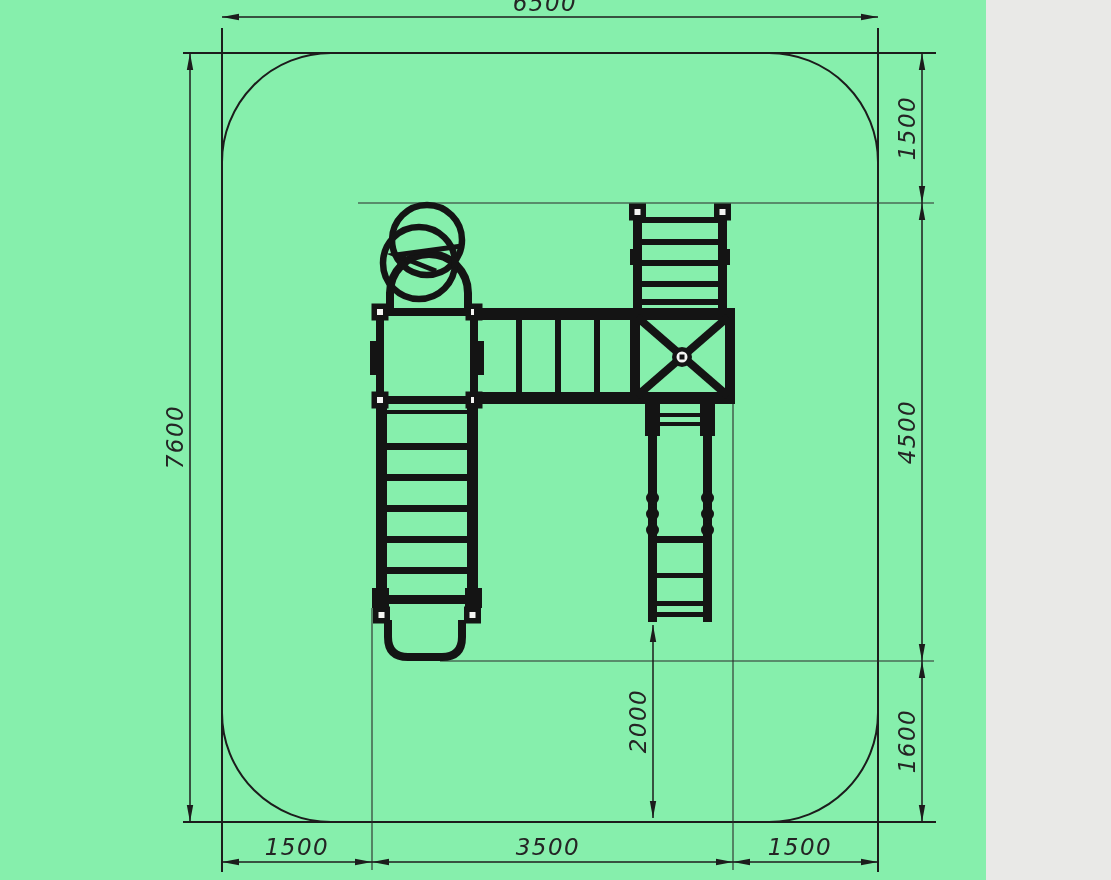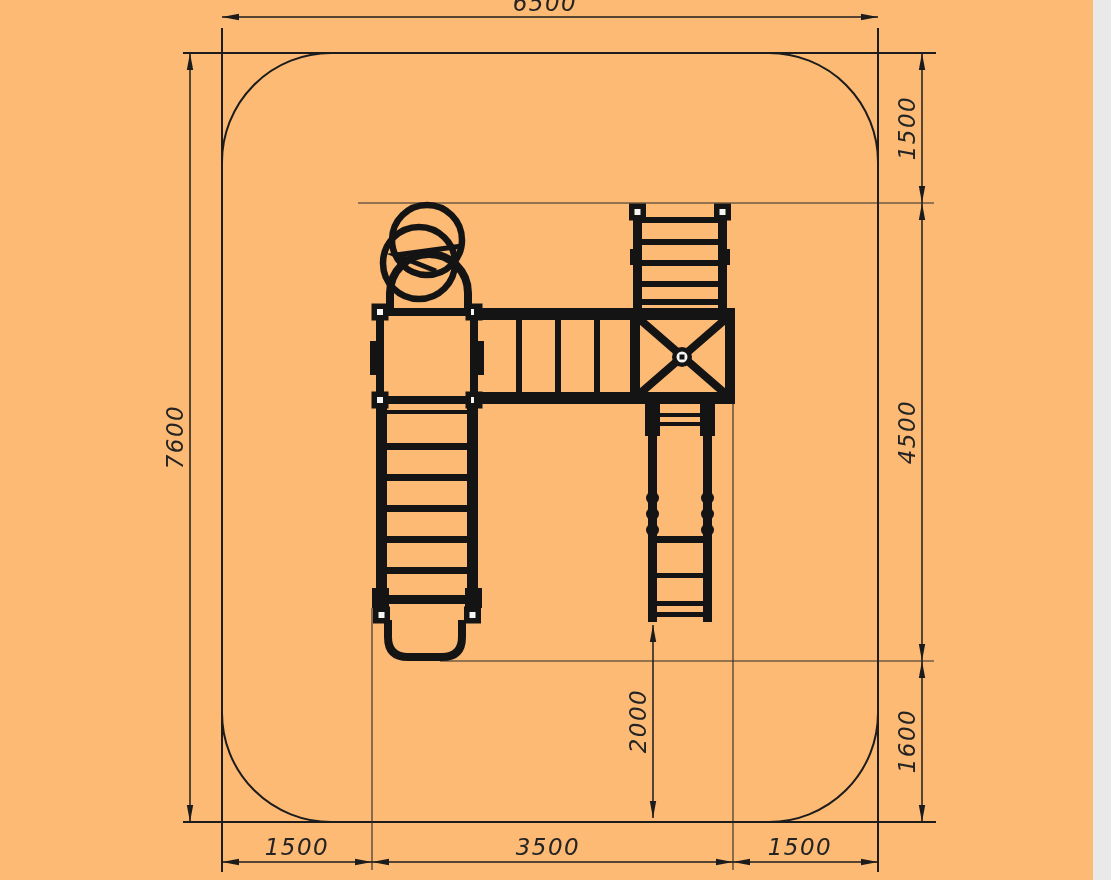--- a/index.html
+++ b/index.html
@@ -1,19 +1,19 @@
 <!DOCTYPE html>
 <html><head>
 <meta charset="utf-8">
 <style>
   html,body{margin:0;padding:0;background:#e9e9e7;}
   .canvas{
     position:relative;
-    width:1093px;height:880px;
-    background:#fdba74;
+    width:986px;height:880px;
+    background:#86efac;
     overflow:hidden;
     font-family:"DejaVu Sans", sans-serif;
   }
   svg{position:absolute;left:0;top:0;}
   
   .b2  {stroke:#1c1c1c;stroke-width:2;fill:none;}
   .dim {stroke:#1c1c1c;stroke-width:1.5;fill:none;}
   .ext {stroke:#2a2a2a;stroke-width:1.1;fill:none;}
   .th  {stroke:#141414;stroke-width:8;fill:none;}
   .th6 {stroke:#141414;stroke-width:6.5;fill:none;}

